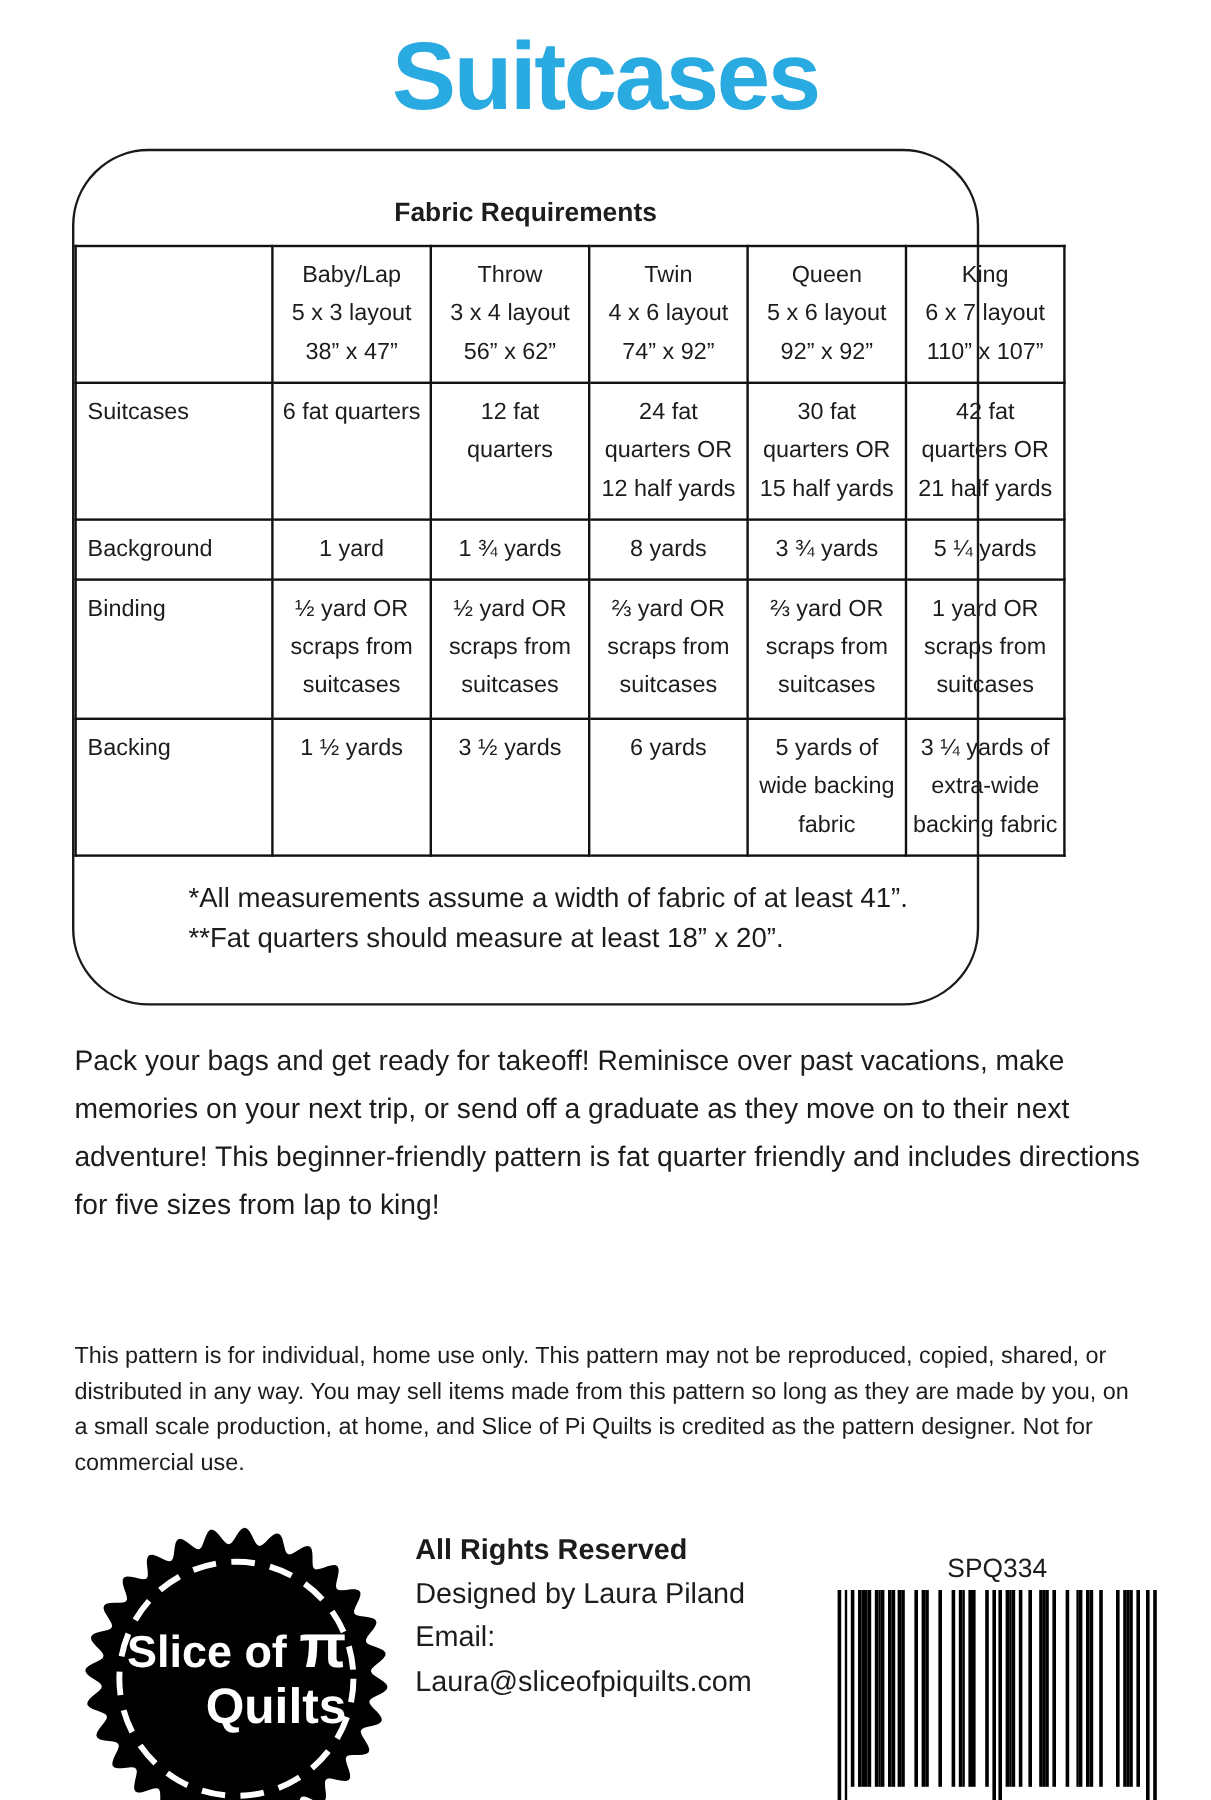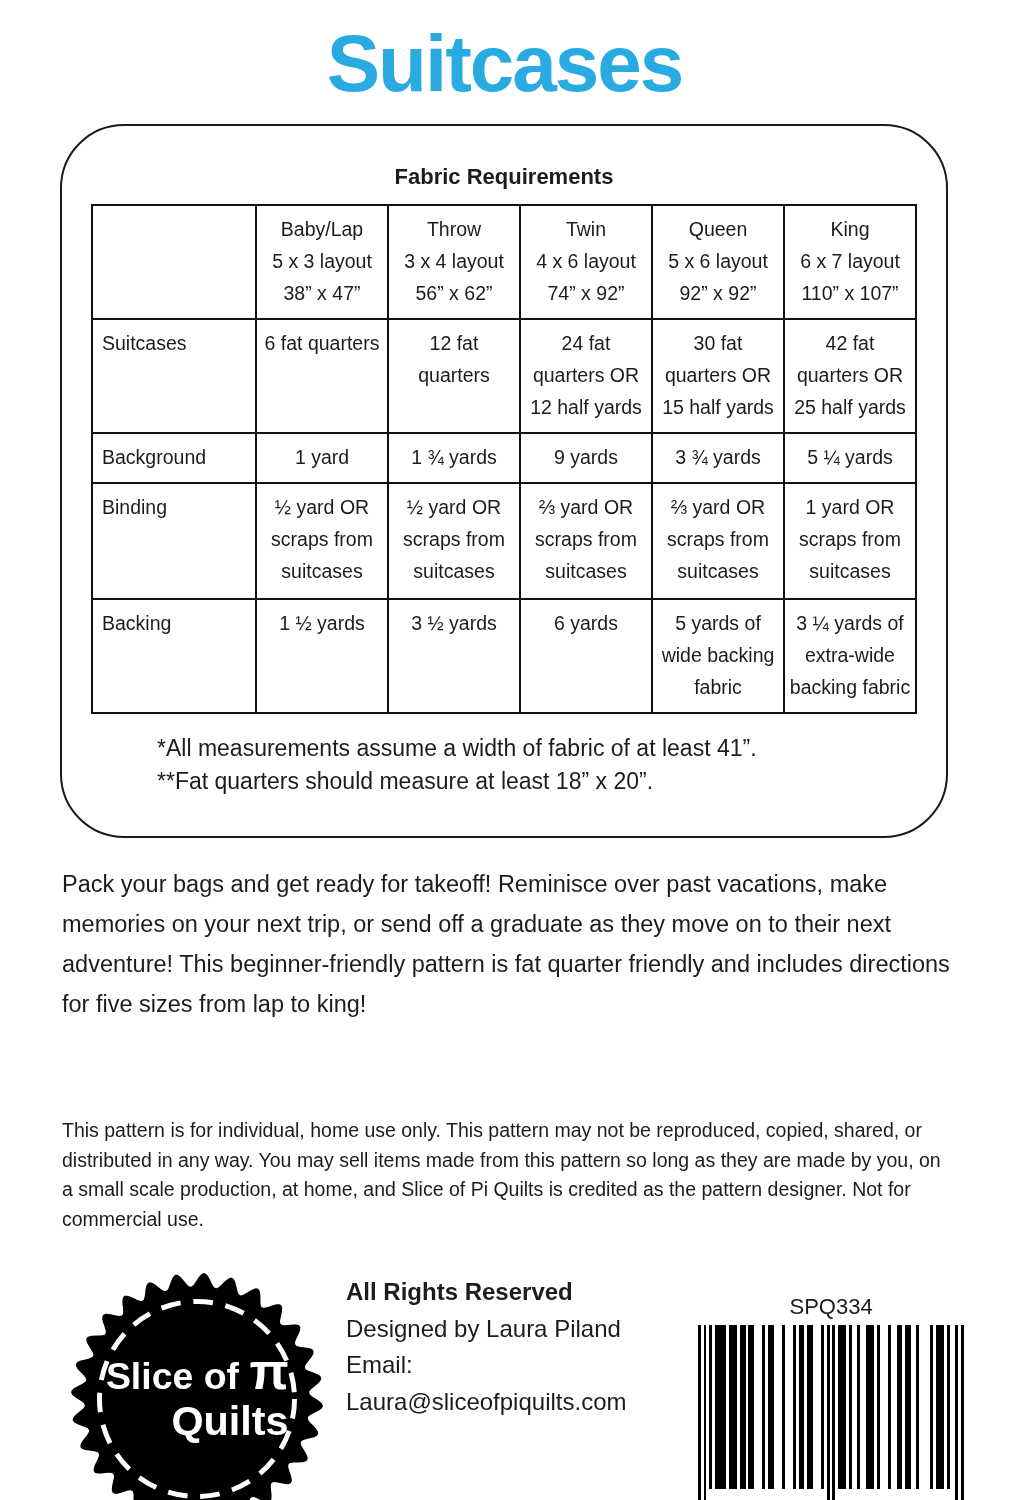--- a/index.html
+++ b/index.html
@@ -15,21 +15,21 @@
   .page-title {
     text-align: center;
     font-size: 80px;
     font-weight: bold;
     letter-spacing: -2px;
     margin-top: 24px;
     line-height: 1.0;
   }
 
   .fabric-box {
-    width: 888px;
+    width: 756px;
     margin: 20px auto 0 60px;
     border: 2px solid #1a1a1a;
     border-radius: 64px;
     padding: 38px 0 38px 0;
   }
   .box-heading {
     text-align: center;
     font-size: 22px;
     font-weight: bold;
     margin-bottom: 14px;
@@ -161,27 +161,27 @@
           <td>12 fat
 quarters</td>
           <td>24 fat
 quarters OR
 12 half yards</td>
           <td>30 fat
 quarters OR
 15 half yards</td>
           <td>42 fat
 quarters OR
-25 half yards</td>
+21 half yards</td>
         </tr>
         <tr class="row-background">
           <td class="row-label">Background</td>
           <td>1 yard</td>
           <td>1 ¾ yards</td>
-          <td>9 yards</td>
+          <td>8 yards</td>
           <td>3 ¾ yards</td>
           <td>5 ¼ yards</td>
         </tr>
         <tr class="row-binding">
           <td class="row-label">Binding</td>
           <td>½ yard OR
 scraps from
 suitcases</td>
           <td>½ yard OR
 scraps from

